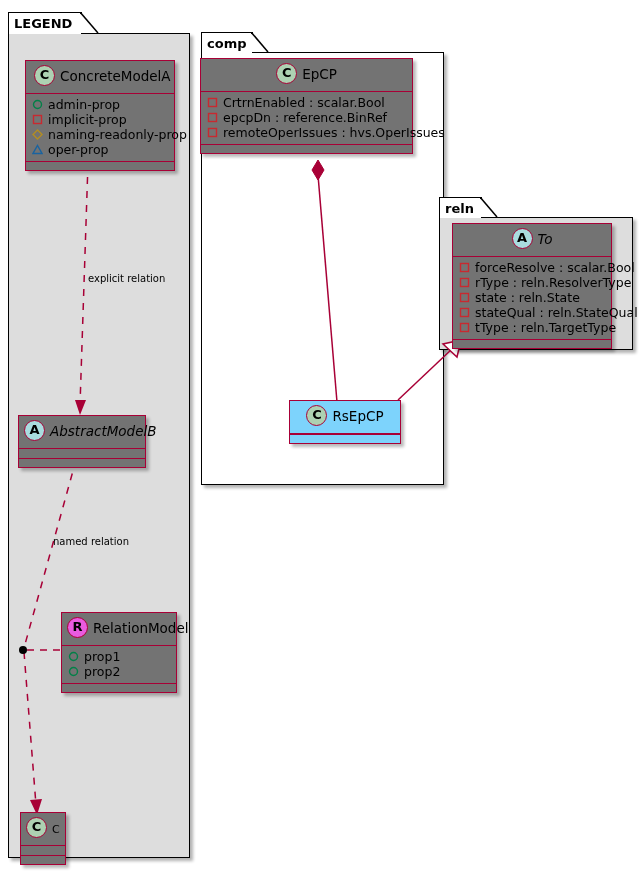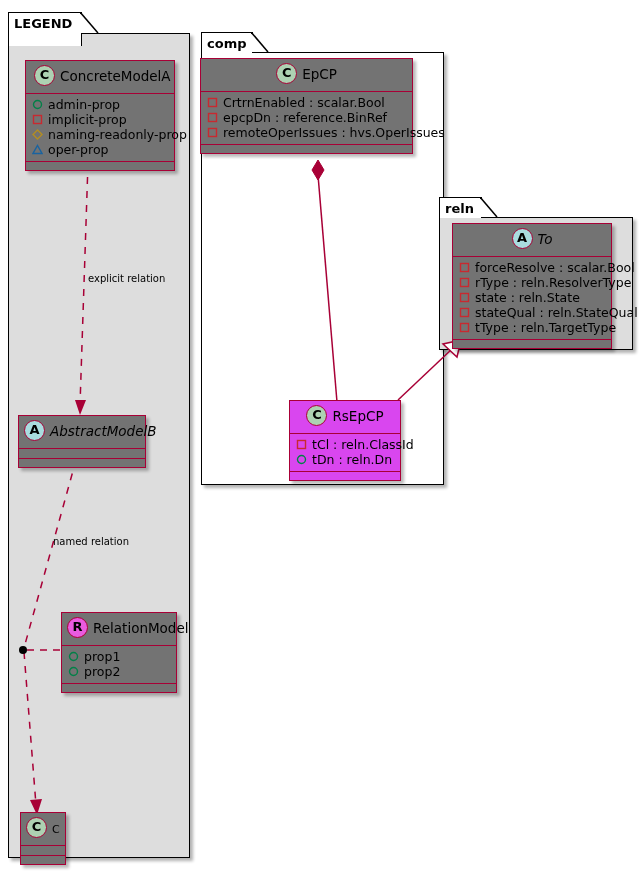--- a/index.html
+++ b/index.html
@@ -41,21 +41,21 @@
 
   
   .cls {
     position: absolute;
     box-sizing: border-box;
     border: 1.5px solid #A80036;
     background: #737373;
     box-shadow: 3px 3px 3px rgba(0,0,0,0.28);
     z-index: 5;
   }
-  .cls.hl { background: #d946ef; }
+  .cls.hl { background: #7dd3fc; }
   .cls-title {
     position: relative;
     text-align: center;
     padding: 5px 8px 6px 8px;
     font-size: 13.5px;
     color: #000000;
     white-space: nowrap;
     line-height: 16px;
   }
   .cls-title.left { text-align: left; padding-left: 5px; }
@@ -127,21 +127,21 @@
     left: 0; top: 0;
     width: 641px;
     height: 876px;
     z-index: 4;
     pointer-events: none;
   }
 </style>
 </head>
 <body>
 
-<div class="pkg-tab" style="left:8px; top:12px; width:74px; height:34px;">
+<div class="pkg-tab" style="left:8px; top:12px; width:74px; height:22px;">
   <span>LEGEND</span>
 </div>
 <div class="pkg-body" id="pkg-legend-body" style="left:8px; top:33px; width:182px; height:825px;"></div>
 <svg style="position:absolute;left:80px;top:12px;z-index:3;" width="20" height="23">
   <polygon points="0,0 18,21 0,21" fill="#ffffff" stroke="none"></polygon>
   <line x1="0" y1="0" x2="18" y2="21" stroke="#000000" stroke-width="1.5"></line>
 </svg>
 
 <div class="pkg-tab" style="left:201px; top:32px; width:52px; height:21px;">
   <span>comp</span>
@@ -315,38 +315,20 @@
   </div>
   <div class="cls-sep"></div>
   <div class="cls-empty"></div>
 </div>
 
 <div class="cls hl" style="left:289px; top:400px; width:112px;">
   <div class="cls-title">
     <span class="badge badge-C">C</span><span>RsEpCP</span>
   </div>
   <div class="cls-sep"></div>
-  <div class="cls-attrs">
-    <div class="attr">
-      <span class="ic">
-          <svg width="11" height="11">
-            <rect x="1.5" y="1.5" width="8" height="8" fill="none" stroke="#C82930" stroke-width="1.4"></rect>
-          </svg>
-        </span>
-      <span class="txt">tCl : reln.ClassId</span>
-    </div>
-    <div class="attr">
-      <span class="ic">
-          <svg width="11" height="11">
-            <circle cx="5.5" cy="5.5" r="4" fill="none" stroke="#038048" stroke-width="1.4"></circle>
-          </svg>
-        </span>
-      <span class="txt">tDn : reln.Dn</span>
-    </div>
-  </div>
   <div class="cls-sep"></div>
   <div class="cls-empty"></div>
 </div>
 
 <div class="cls" style="left:452px; top:223px; width:160px;">
   <div class="cls-title">
     <span class="badge badge-A">A</span><span class="ital">To</span>
   </div>
   <div class="cls-sep"></div>
   <div class="cls-attrs">

